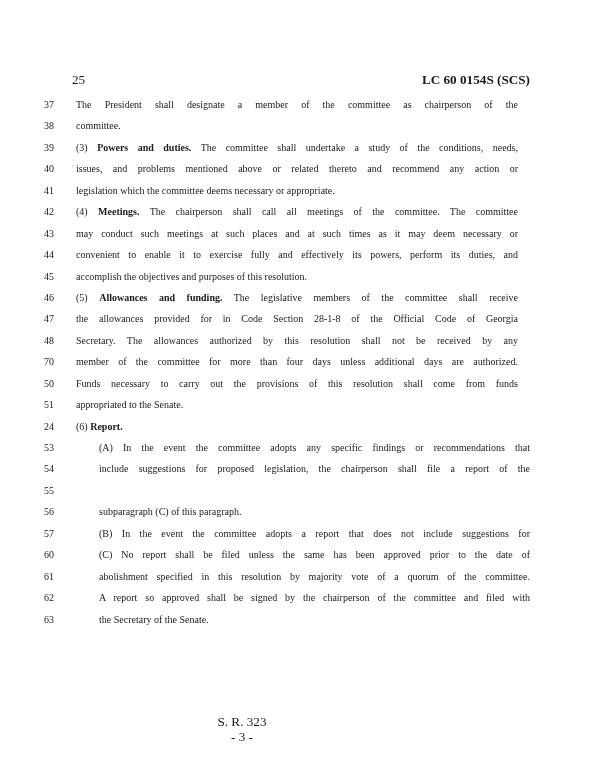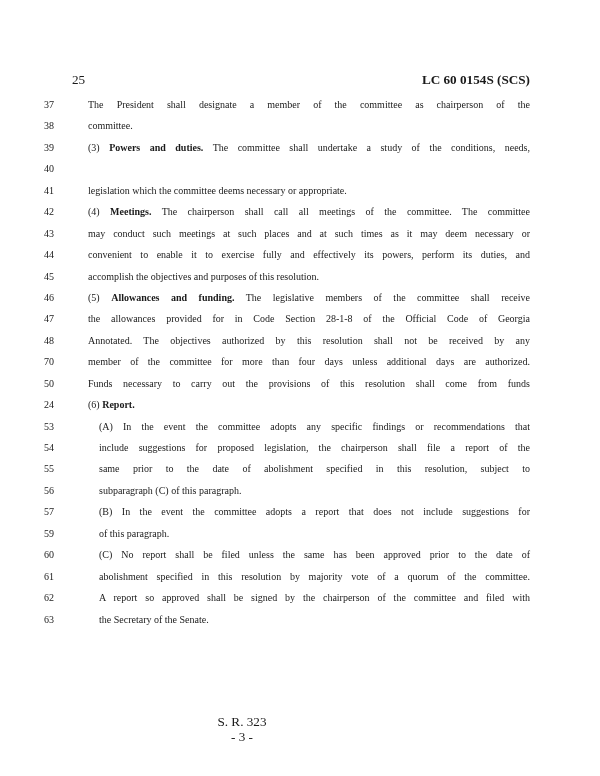--- a/index.html
+++ b/index.html
@@ -6,21 +6,21 @@
     body {
       width: 600px; height: 776px; position: relative; overflow: hidden;
       font-family: "Liberation Serif", serif; color: #1a1a1a;
     }
     .page { position: absolute; left: 0; top: 0; width: 600px; height: 776px; background: #fff; margin-top: 36px; }
     .hdr-num { position: absolute; left: 72px; top: 36px; font-size: 13.2px; }
     .hdr-code { position: absolute; right: 70px; top: 36px; font-size: 13.2px; font-weight: bold; }
     .lines { position: absolute; left: 0; top: 60px; width: 600px; }
     .line { position: relative; height: 21.45px; font-size: 10px; line-height: 18px; white-space: nowrap; }
     .ln { position: absolute; left: 44px; top: 0; width: 20px; }
-    .txt { position: absolute; left: 88px; top: 0; width: 442px; text-align: justify; text-align-last: justify; }
+    .txt { position: absolute; left: 76px; top: 0; width: 442px; text-align: justify; text-align-last: justify; }
     .txt.last { text-align-last: left; }
     .txt.ind { left: 99px; width: 431px; }
     .txt b { font-weight: bold; }
     .footer { position: absolute; left: 0; width: 484px; text-align: center; font-size: 13.2px; }
     .f1 { top: 678px; }
     .f2 { top: 693px; }
   </style>
 </head>
 <body>
 
@@ -36,20 +36,21 @@
       <div class="line">
         <span class="ln">38</span>
         <span class="txt last"><span></span><b></b><span>committee.</span></span>
       </div>
       <div class="line">
         <span class="ln">39</span>
         <span class="txt"><span>(3) </span><b>Powers and duties.</b><span> The committee shall undertake a study of the conditions, needs,</span></span>
       </div>
       <div class="line">
         <span class="ln">40</span>
+        <span class="txt"><span></span><b></b><span>issues, and problems mentioned above or related thereto and recommend any action or</span></span>
       </div>
       <div class="line">
         <span class="ln">41</span>
         <span class="txt last"><span></span><b></b><span>legislation which the committee deems necessary or appropriate.</span></span>
       </div>
       <div class="line">
         <span class="ln">42</span>
         <span class="txt"><span>(4) </span><b>Meetings.</b><span> The chairperson shall call all meetings of the committee. The committee</span></span>
       </div>
       <div class="line">
@@ -67,57 +68,56 @@
       <div class="line">
         <span class="ln">46</span>
         <span class="txt"><span>(5) </span><b>Allowances and funding.</b><span> The legislative members of the committee shall receive</span></span>
       </div>
       <div class="line">
         <span class="ln">47</span>
         <span class="txt"><span></span><b></b><span>the allowances provided for in Code Section 28-1-8 of the Official Code of Georgia</span></span>
       </div>
       <div class="line">
         <span class="ln">48</span>
-        <span class="txt"><span></span><b></b><span>Annotated. The objectives authorized by this resolution shall not be received by any</span></span>
+        <span class="txt"><span></span><b></b><span>Secretary. The allowances authorized by this resolution shall not be received by any</span></span>
       </div>
       <div class="line">
         <span class="ln">70</span>
         <span class="txt"><span></span><b></b><span>member of the committee for more than four days unless additional days are authorized.</span></span>
       </div>
       <div class="line">
         <span class="ln">50</span>
         <span class="txt"><span></span><b></b><span>Funds necessary to carry out the provisions of this resolution shall come from funds</span></span>
+      </div>
+      <div class="line">
+        <span class="ln">51</span>
+        <span class="txt last"><span></span><b></b><span>appropriated to the Senate.</span></span>
       </div>
       <div class="line">
         <span class="ln">24</span>
         <span class="txt last"><span>(6) </span><b>Report.</b><span></span></span>
       </div>
       <div class="line">
         <span class="ln">53</span>
         <span class="txt ind"><span></span><b></b><span>(A) In the event the committee adopts any specific findings or recommendations that</span></span>
       </div>
       <div class="line">
         <span class="ln">54</span>
         <span class="txt ind"><span></span><b></b><span>include suggestions for proposed legislation, the chairperson shall file a report of the</span></span>
       </div>
       <div class="line">
         <span class="ln">55</span>
-        <span class="txt ind"><span></span><b></b><span>same prior to the date of abolishment specified in this resolution, subject to</span></span>
       </div>
       <div class="line">
         <span class="ln">56</span>
         <span class="txt ind last"><span></span><b></b><span>subparagraph (C) of this paragraph.</span></span>
       </div>
       <div class="line">
         <span class="ln">57</span>
         <span class="txt ind"><span></span><b></b><span>(B) In the event the committee adopts a report that does not include suggestions for</span></span>
-      </div>
-      <div class="line">
-        <span class="ln">59</span>
-        <span class="txt ind last"><span></span><b></b><span>of this paragraph.</span></span>
       </div>
       <div class="line">
         <span class="ln">60</span>
         <span class="txt ind"><span></span><b></b><span>(C) No report shall be filed unless the same has been approved prior to the date of</span></span>
       </div>
       <div class="line">
         <span class="ln">61</span>
         <span class="txt ind"><span></span><b></b><span>abolishment specified in this resolution by majority vote of a quorum of the committee.</span></span>
       </div>
       <div class="line">

